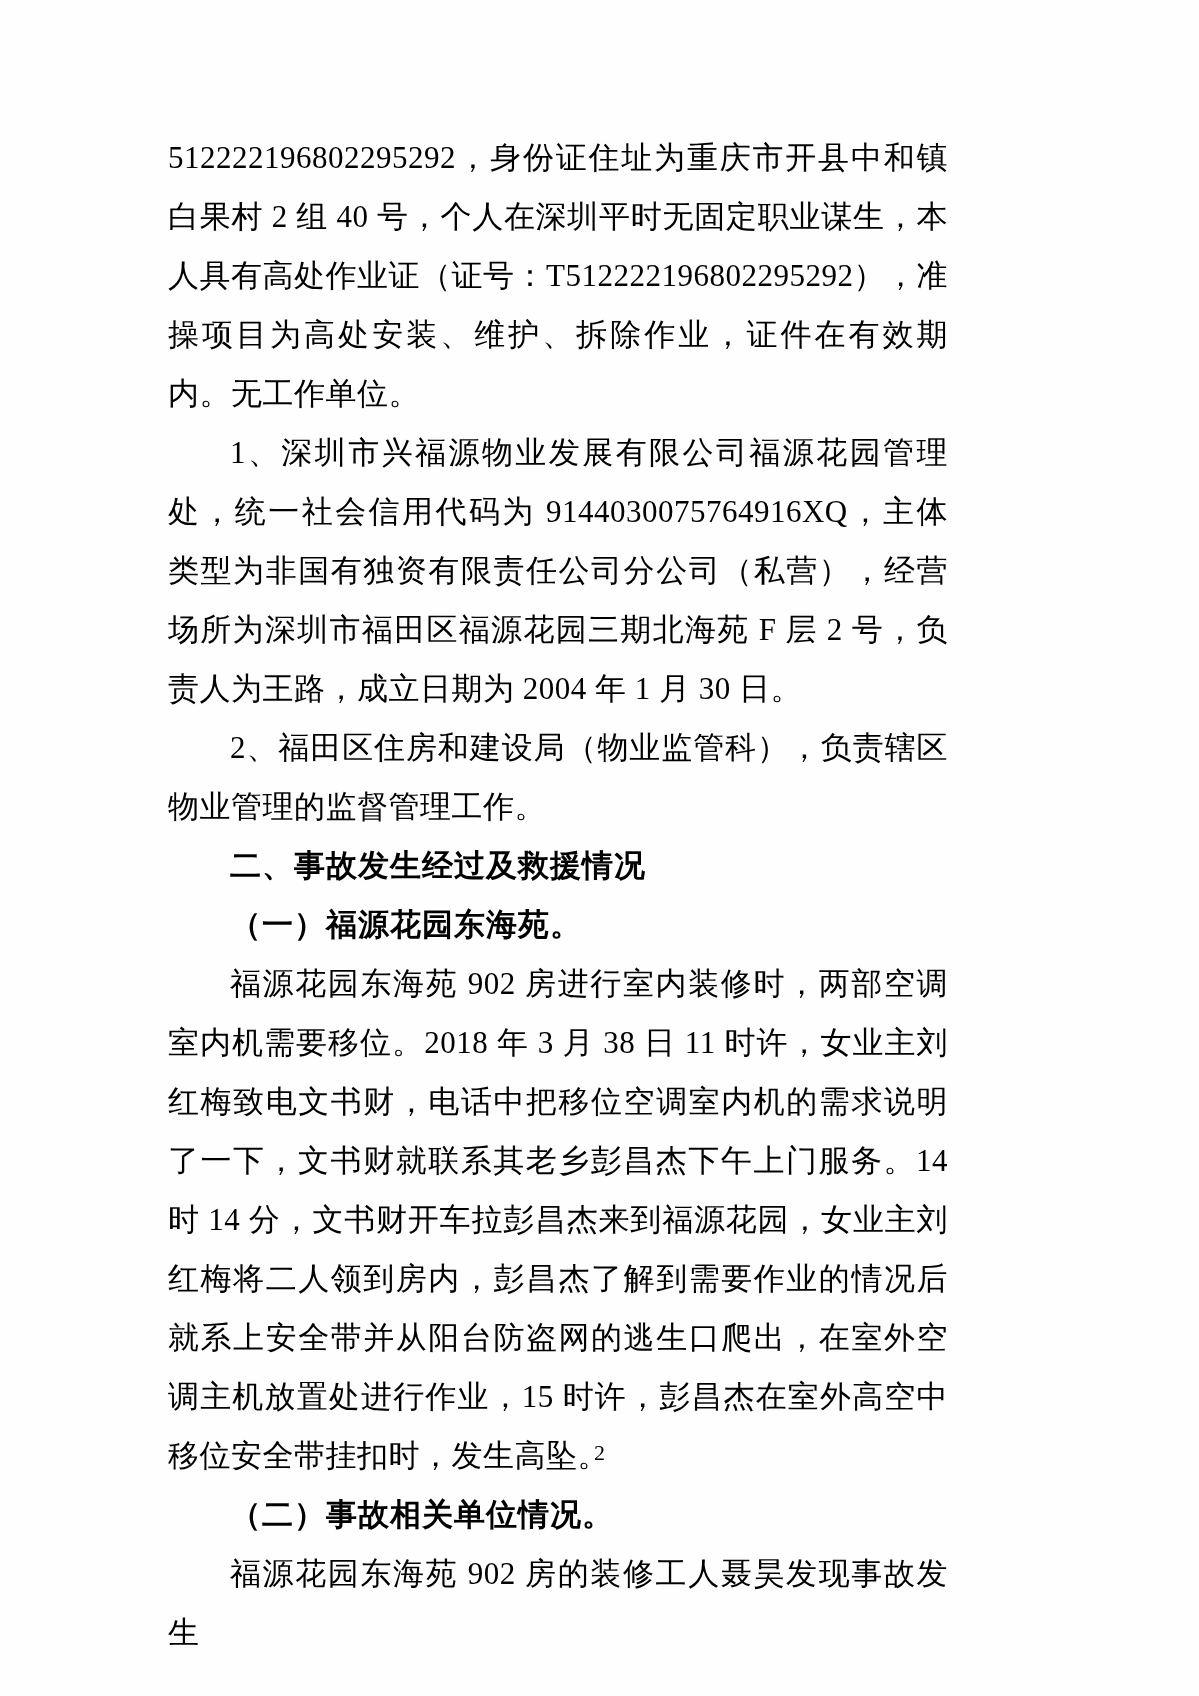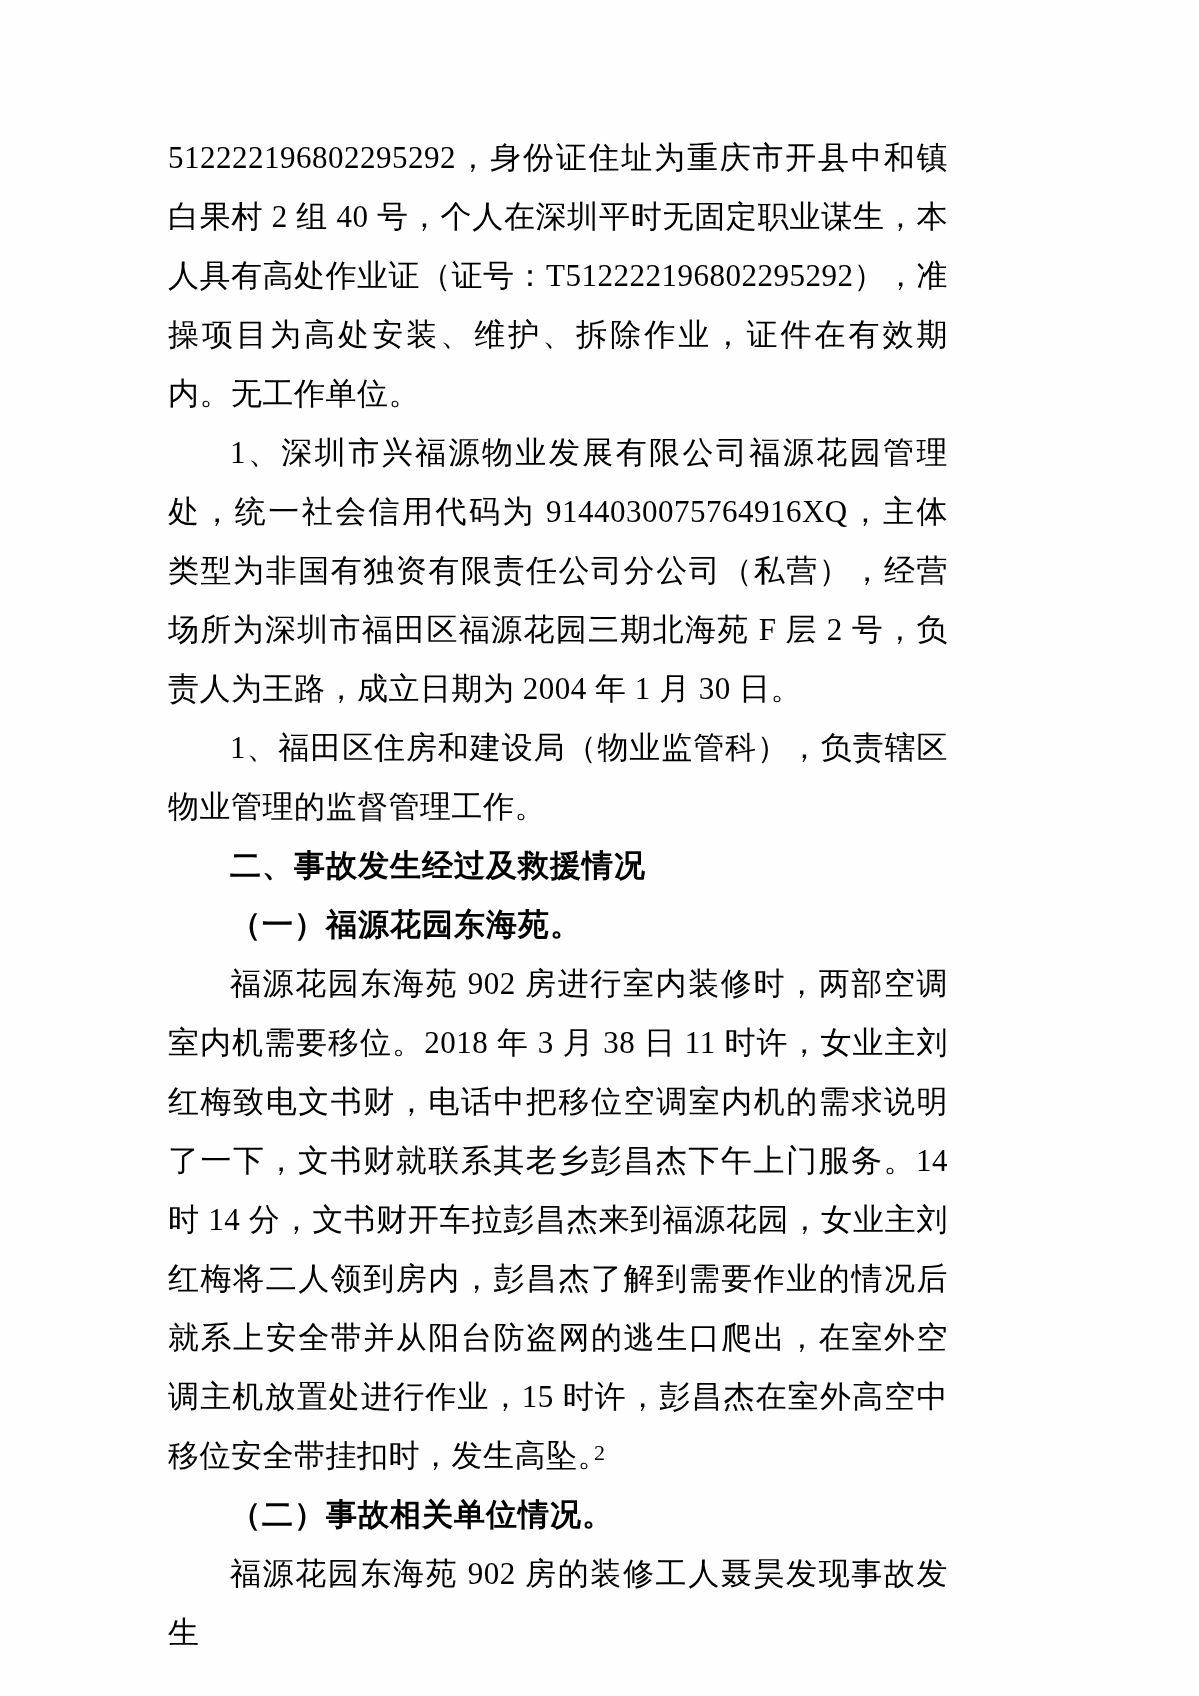--- a/index.html
+++ b/index.html
@@ -66,21 +66,21 @@
 <body>
 
 <div class="page">
   <div class="content">
 
     <p class="plain">512222196802295292，身份证住址为重庆市开县中和镇白果村 2 组 40 号，个人在深圳平时无固定职业谋生，本人具有高处作业证（证号：T512222196802295292），准操项目为高处安装、维护、拆除作业，证件在有效期内。无工作单位。</p>
 
 
     <p class="indent">1、深圳市兴福源物业发展有限公司福源花园管理处，统一社会信用代码为 9144030075764916XQ，主体类型为非国有独资有限责任公司分公司（私营），经营场所为深圳市福田区福源花园三期北海苑 F 层 2 号，负责人为王路，成立日期为 2004 年 1 月 30 日。</p>
 
-    <p class="indent">1、福田区住房和建设局（物业监管科），负责辖区物业管理的监督管理工作。</p>
+    <p class="indent">2、福田区住房和建设局（物业监管科），负责辖区物业管理的监督管理工作。</p>
 
     <p class="heading">二、事故发生经过及救援情况</p>
 
     <p class="subheading">（一）福源花园东海苑。</p>
 
     <p class="indent">福源花园东海苑 902 房进行室内装修时，两部空调室内机需要移位。2018 年 3 月 38 日 11 时许，女业主刘红梅致电文书财，电话中把移位空调室内机的需求说明了一下，文书财就联系其老乡彭昌杰下午上门服务。14 时 14 分，文书财开车拉彭昌杰来到福源花园，女业主刘红梅将二人领到房内，彭昌杰了解到需要作业的情况后就系上安全带并从阳台防盗网的逃生口爬出，在室外空调主机放置处进行作业，15 时许，彭昌杰在室外高空中移位安全带挂扣时，发生高坠。</p>
 
     <p class="subheading">（二）事故相关单位情况。</p>
 
     <p class="indent">福源花园东海苑 902 房的装修工人聂昊发现事故发生</p>

